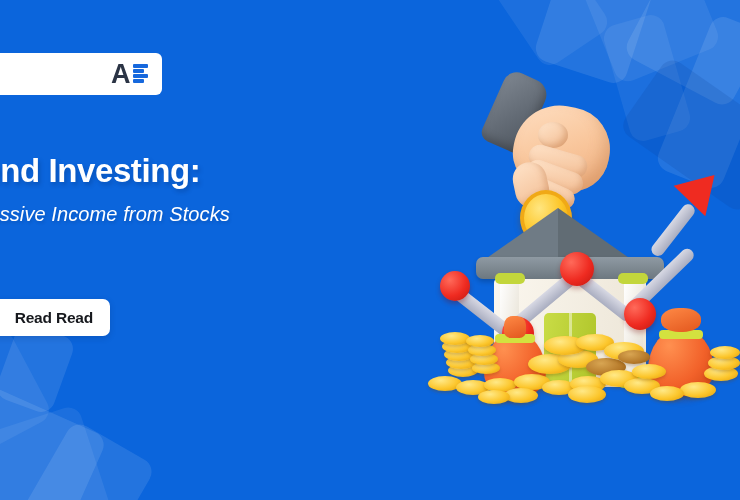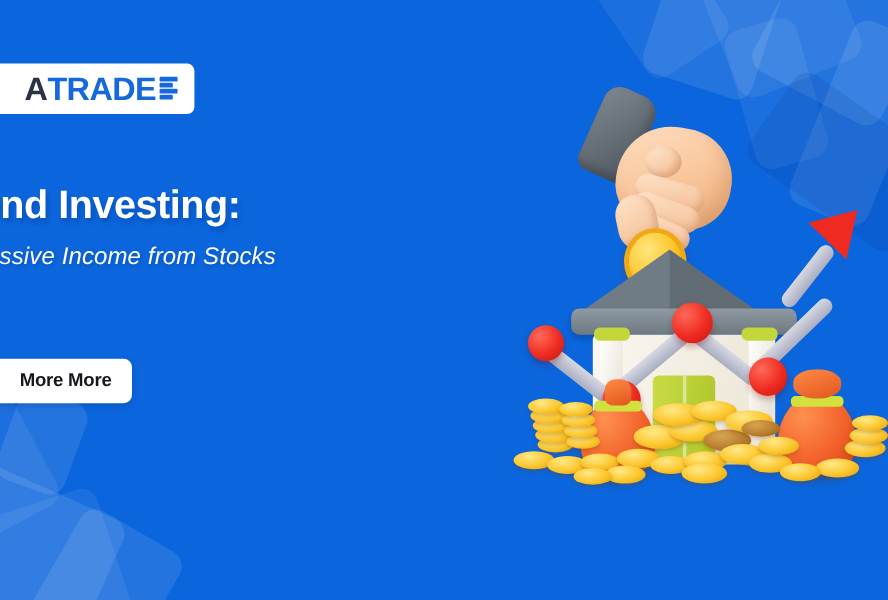--- a/index.html
+++ b/index.html
@@ -277,35 +277,34 @@
 
   <div class="deco d-bl1"></div>
   <div class="deco soft d-bl2"></div>
   <div class="deco d-bl3"></div>
   <div class="deco soft d-bl4"></div>
   <div class="deco d-bl5"></div>
 
   <div id="logo-box">
     <div id="logo-word">
       <span class="logo-a">A</span>
-      <span class="logo-trade">TRADE</span>
       <span class="logo-bars">
         <i></i>
           <i class="mid"></i>
           <i></i>
           <i class="mid"></i>
       </span>
     </div>
   </div>
 
   <div id="headline">ividend Investing:</div>
   <div id="subhead">eate Passive Income from Stocks</div>
 
   <div id="cta">
-    <span>More More</span>
+    <span>Read Read</span>
   </div>
 
   <div id="art">
 
     <div class="sleeve"></div>
     <div class="hand"></div>
     <div class="knuckle"></div>
     <div class="finger f1"></div>
     <div class="finger f2"></div>
     <div class="finger f3"></div>

